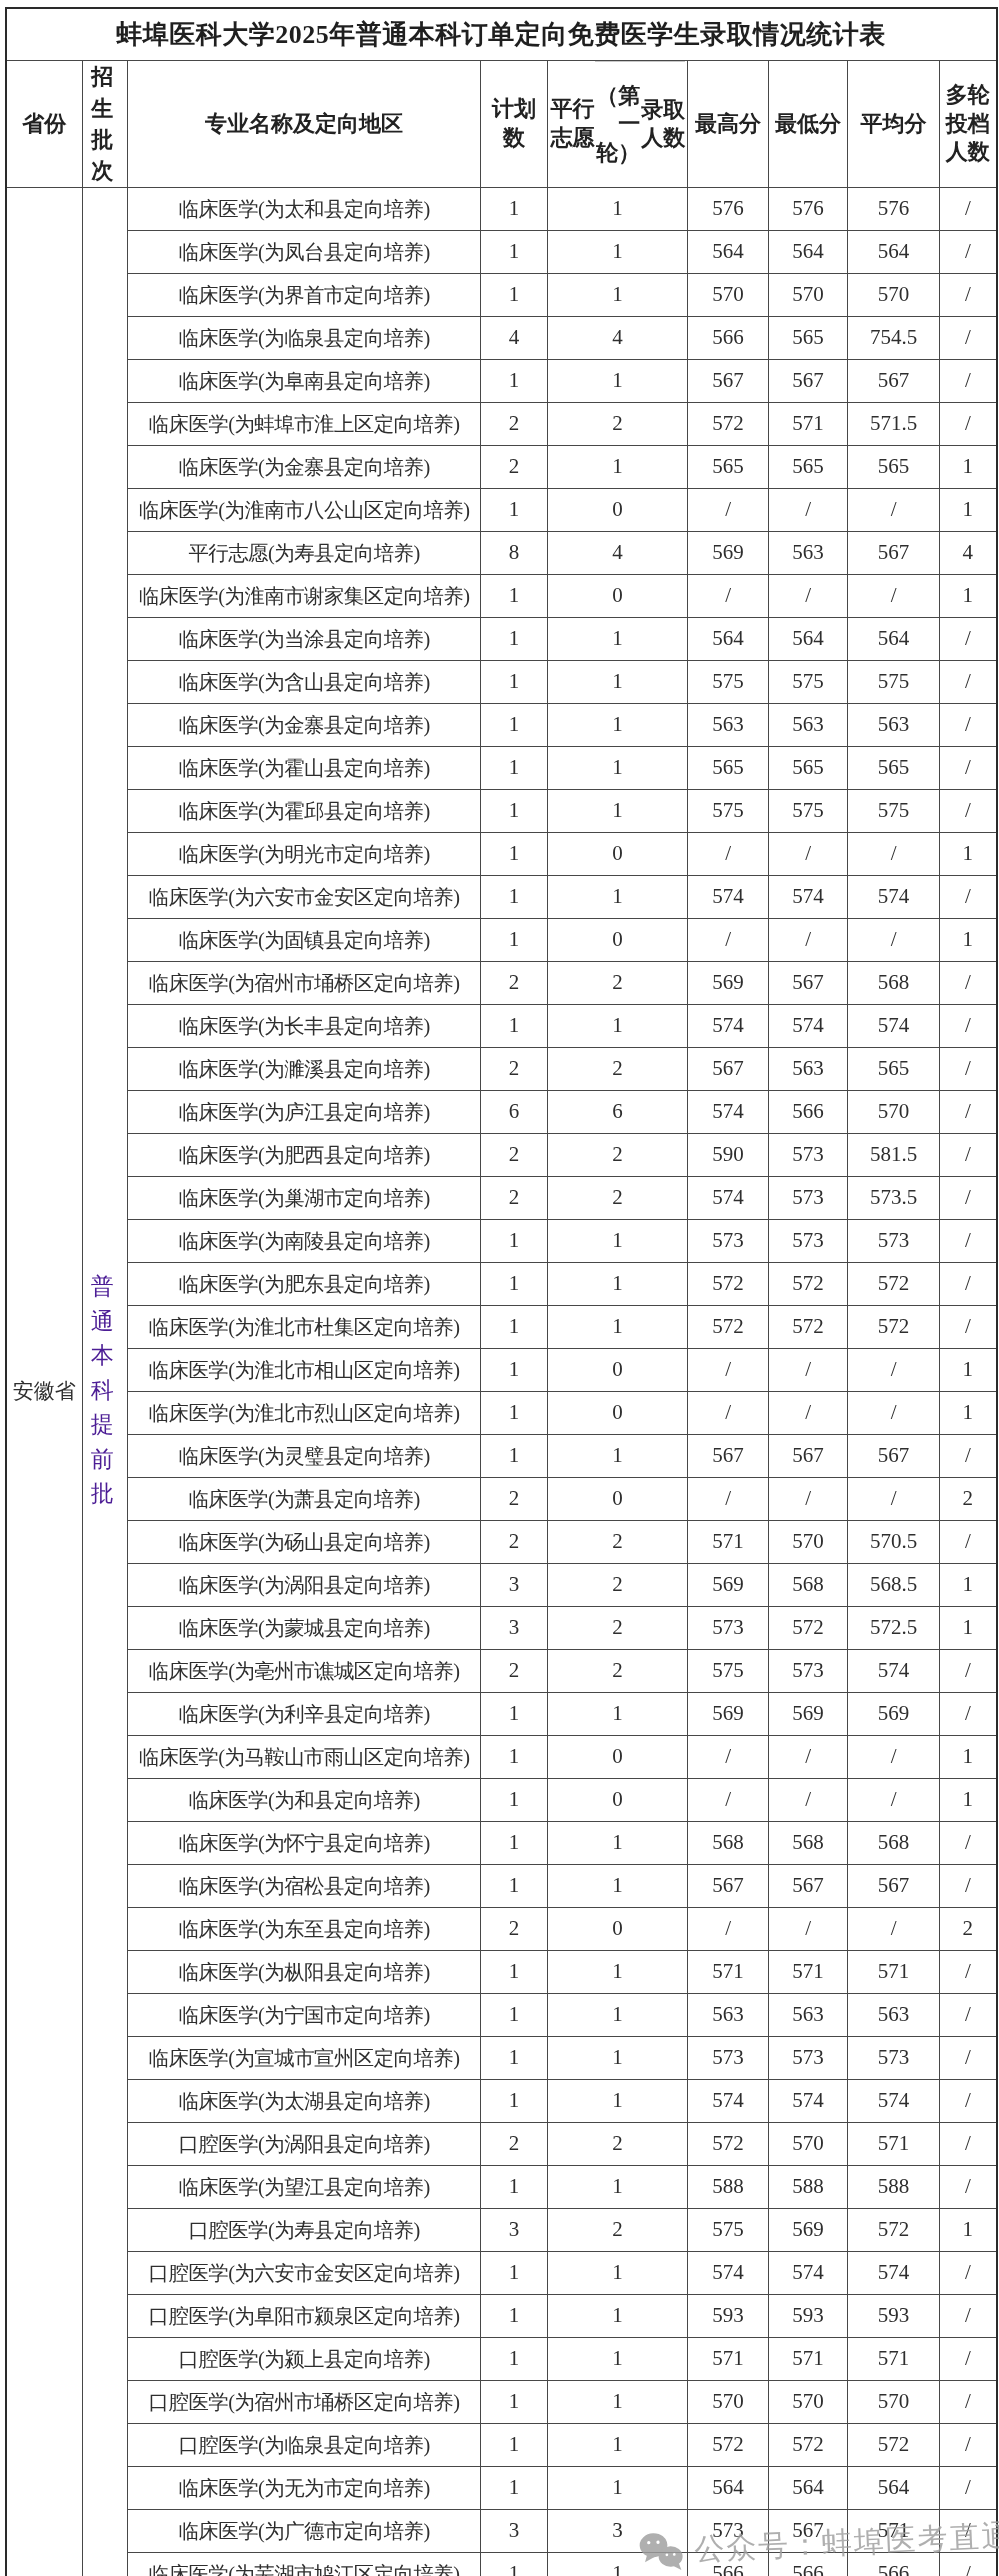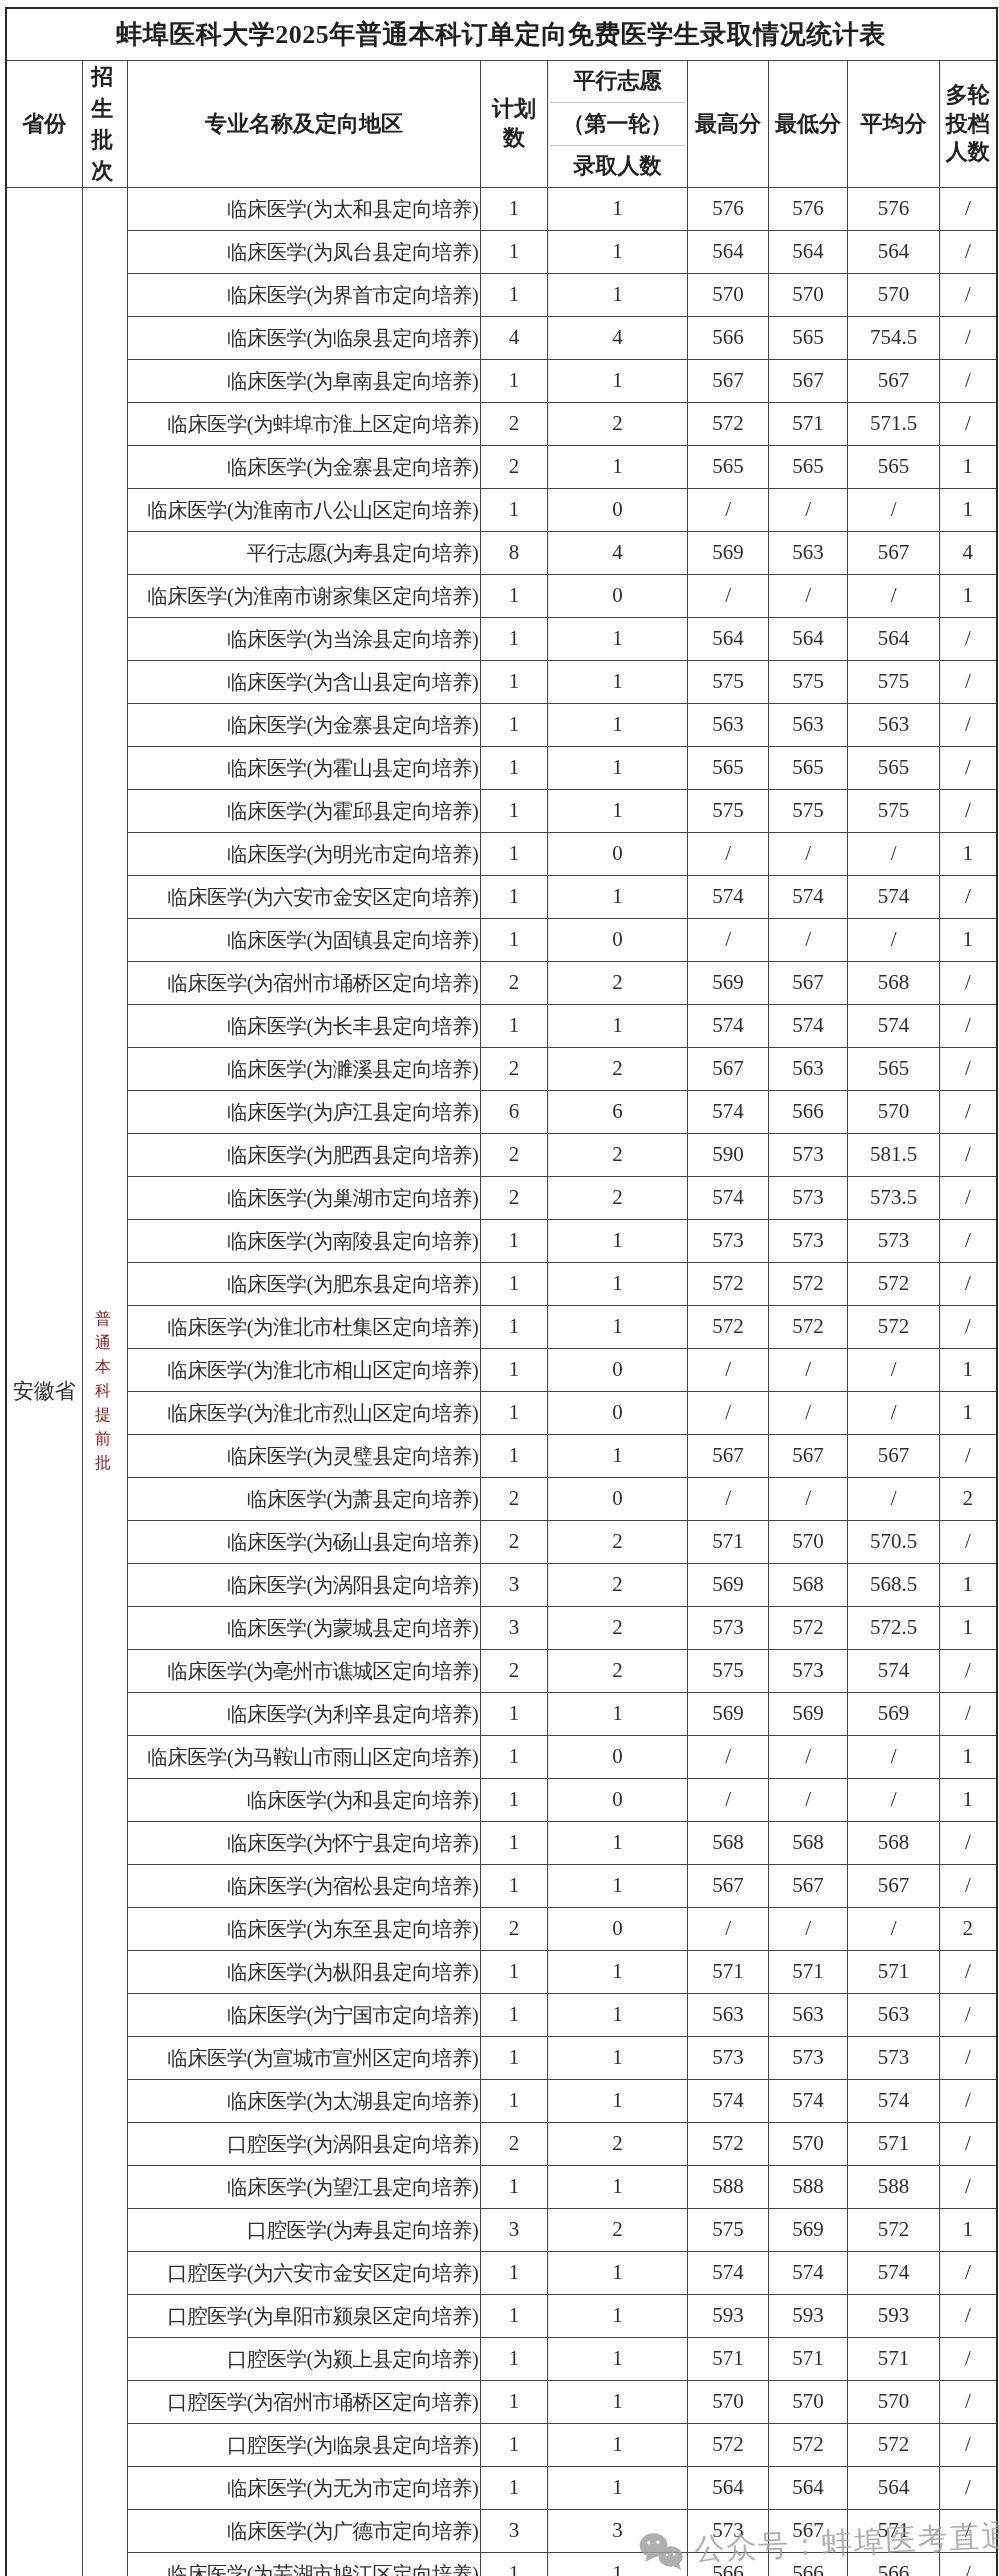--- a/index.html
+++ b/index.html
@@ -36,32 +36,32 @@
   }
   tr.header-row{height:126px;}
   tr.header-row th{
     font-size:22px;
     font-weight:bold;
     color:#222222;
     line-height:1.3;
   }
   tbody tr{height:43px;}
   tbody td{font-size:21px; color:#2e2e2e;}
-  tbody td.major{font-size:20.4px; letter-spacing:-0.5px;text-align:right;}
+  tbody td.major{font-size:20.4px; letter-spacing:-0.5px;}
   .v-text{
     width:1.25em;
     margin:0 auto;
     word-break:break-all;
     line-height:1.42;
     text-align:left;
   }
-  .v-text.batch-val{font-size:16px; font-weight:normal; line-height:1.5; color:#7f1d1d;}
+  .v-text.batch-val{font-size:23px; font-weight:normal; line-height:1.5; color:#4c1d95;}
   .stack{display:flex; flex-direction:column; justify-content:center; height:100%;}
   th.parallel-th{padding:0;}
-  .parallel-stack{display:flex; flex-direction:column; height:126px;}
+  .parallel-stack{display:flex; flex-direction:row; height:126px;}
   .parallel-stack > div{
     flex:1;
     display:flex; align-items:center; justify-content:center;
   }
   .parallel-stack > div + div{border-top:0.9px solid #c8c8c8;text-align:right;}
   .merge-cell{background:#ffffff;}
   .watermark{
     position:absolute;
     left:637px;
     top:2522px;

